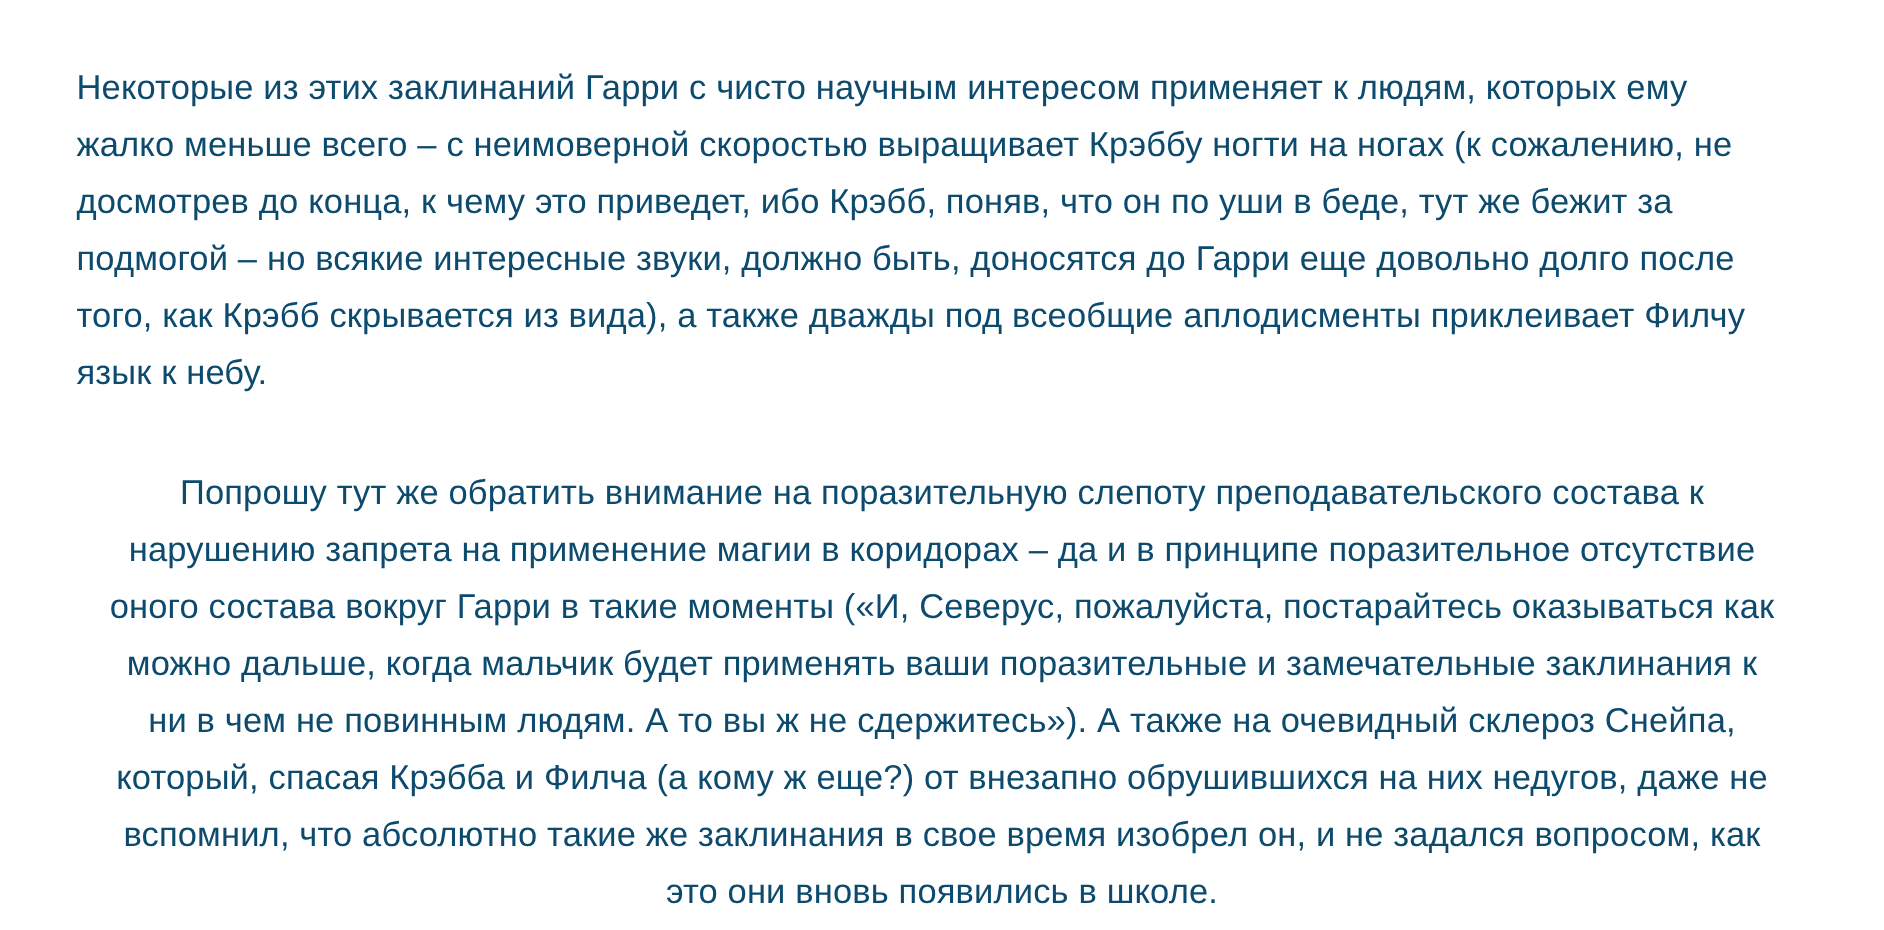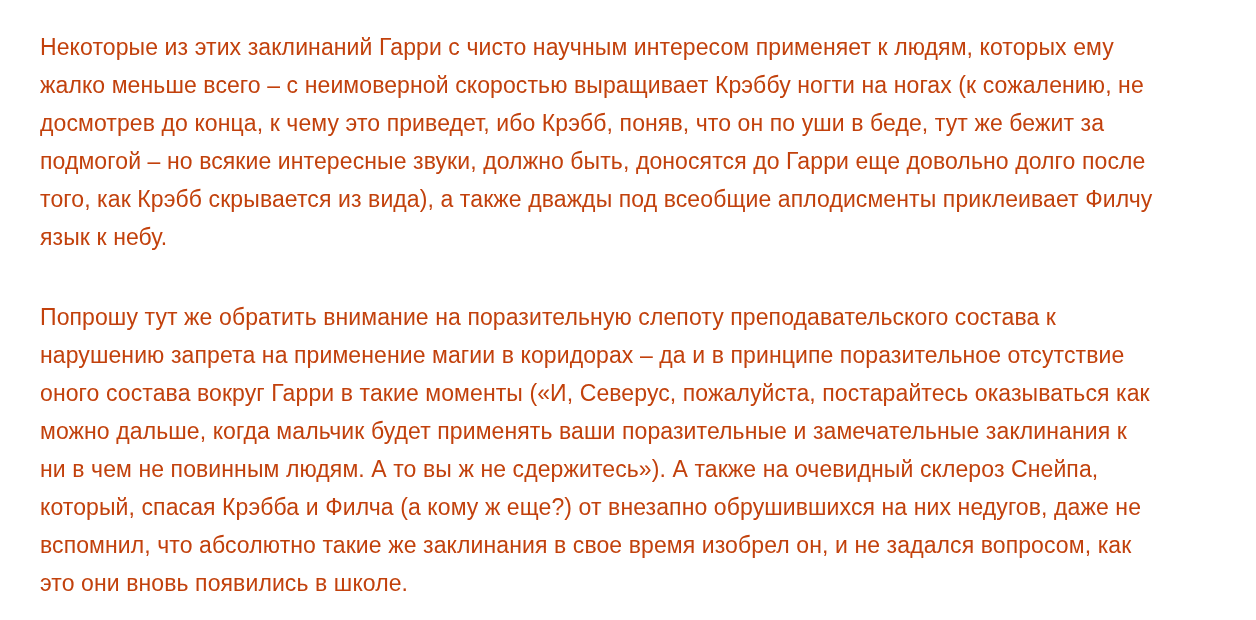--- a/index.html
+++ b/index.html
@@ -14,30 +14,31 @@
       background: #ffffff;
       overflow: hidden;
       font-family: "Liberation Sans", "DejaVu Sans", sans-serif;
     }
     .article {
       box-sizing: border-box;
       padding: 28px 40px 0 40px;
       max-width: 1256px;
     }
     .para {
-      margin: 0;
-      color: #c2410c;
+      margin: 11px;
+      color: #0c4a6e;
       font-size: 23px;
       font-weight: 400;
       line-height: 38px;
       letter-spacing: 0.1px;
       white-space: pre-line; 
     }
     .para + .para {
       margin-top: 42px;
+      text-align: center;
     }
   </style>
 </head>
 <body>
 
 <div class="page">
   <div class="article">
     <p class="para">Некоторые из этих заклинаний Гарри с чисто научным интересом применяет к людям, которых ему
 жалко меньше всего – с неимоверной скоростью выращивает Крэббу ногти на ногах (к сожалению, не
 досмотрев до конца, к чему это приведет, ибо Крэбб, поняв, что он по уши в беде, тут же бежит за

